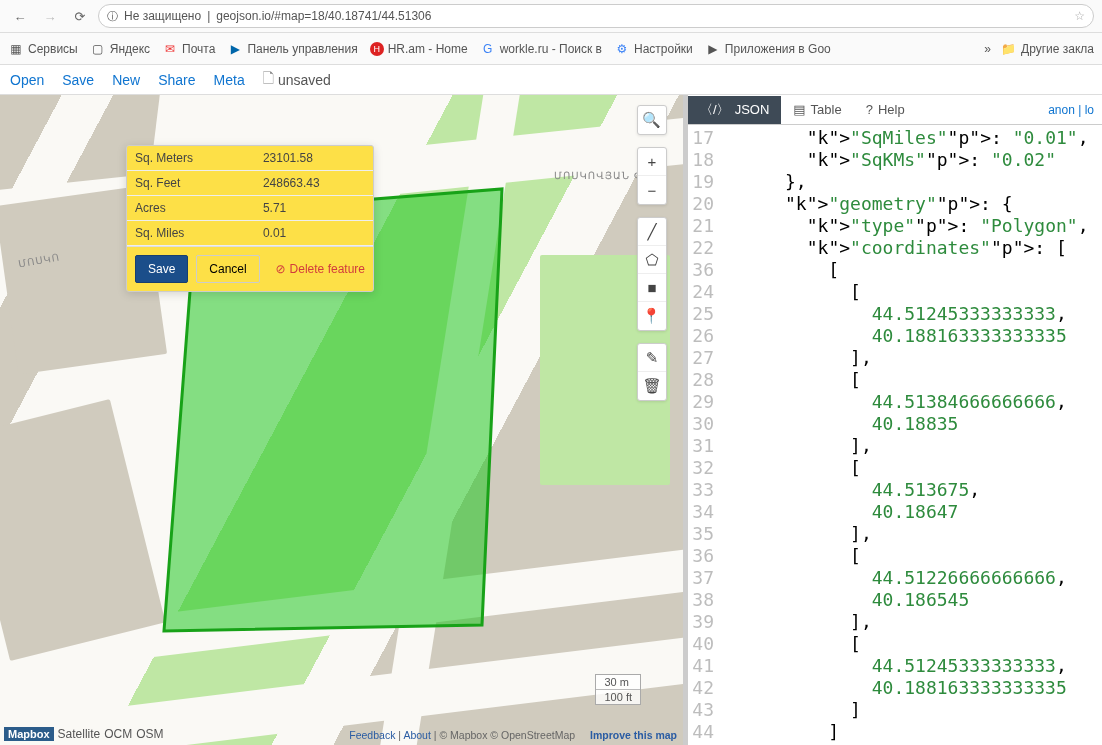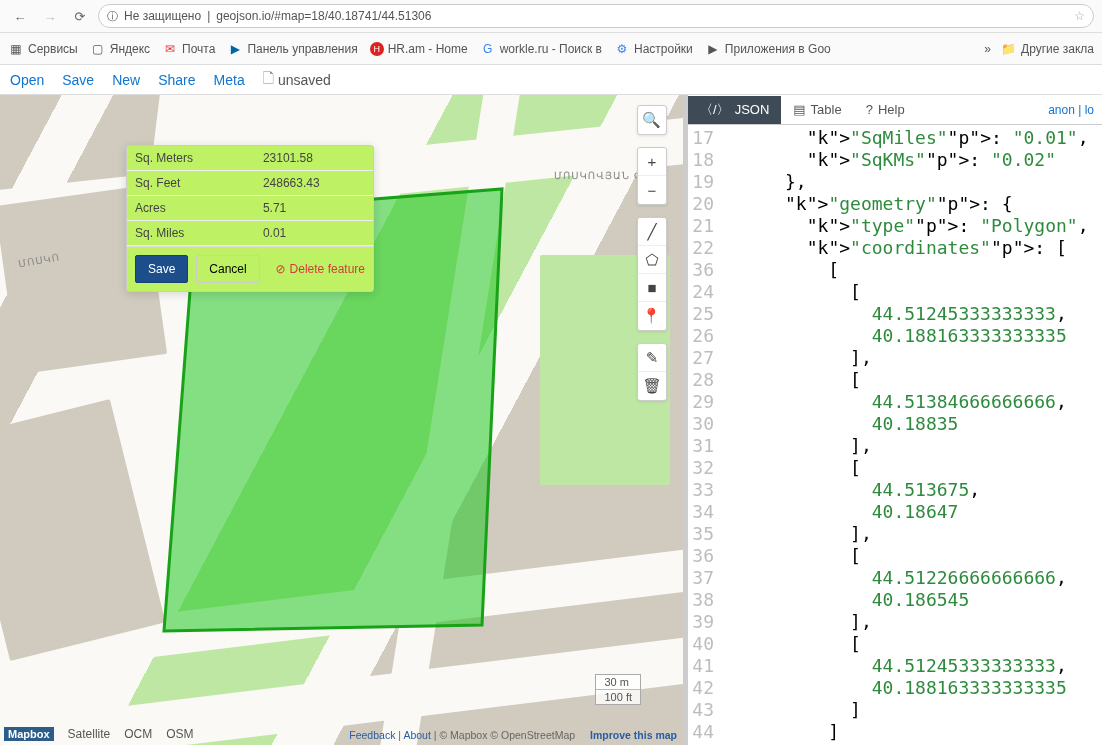--- a/index.html
+++ b/index.html
@@ -46,42 +46,42 @@
   .road-v1 { position: absolute; left: 120px; top: -40px; bottom: -40px; width: 34px; background: #faf9f5; transform: rotate(7deg); }
   .road-v2 { position: absolute; left: 432px; top: -40px; bottom: -40px; width: 36px; background: #faf9f5; transform: rotate(9deg); }
   .block { position: absolute; background: #d0cbbe; border-radius: 2px; }
   .blk1 { left: 540px; top: 160px; width: 130px; height: 230px; background: #bfe7a4; }
   .blk2 { left: -20px; top: 320px; width: 160px; height: 230px; transform: rotate(-14deg); }
   .blk3 { left: 6px; top: 100px; width: 150px; height: 170px; transform: rotate(-8deg); }
   .polygon { position: absolute; left: 150px; top: 80px; width: 360px; height: 480px; pointer-events: none; }
   .polygon svg { width: 100%; height: 100%; }
   .poly-fill { fill: rgba(34,200,34,0.55); stroke: #18a218; stroke-width: 3; }
 
-  .popup { position: absolute; left: 126px; top: 50px; width: 248px; background: #bef264; border: 1px solid #ccc; border-radius: 3px; box-shadow: 0 2px 10px rgba(0,0,0,0.15); font-size: 12px; }
+  .popup { position: absolute; left: 126px; top: 50px; width: 248px; background: #fde047; border: 1px solid #ccc; border-radius: 3px; box-shadow: 0 2px 10px rgba(0,0,0,0.15); font-size: 12px; }
   .popup table { width: 100%; border-collapse: collapse; }
   .popup td { padding: 5px 8px; border-bottom: 1px solid #eee; color: #444; }
   .popup td:first-child { width: 52%; }
   .popup .tabs { display: flex; border-top: 1px solid #ddd; }
   .popup .tab { flex: 1; text-align: center; padding: 6px 0; background: #f4f4f4; border-right: 1px solid #ddd; cursor: pointer; }
   .popup .tab.active { background: #e7e7e7; }
   .popup .actions { display: flex; align-items: center; padding: 8px; gap: 8px; border-top: 1px solid #ddd; }
   .popup .btn { padding: 6px 12px; border-radius: 2px; border: 1px solid #ccc; cursor: pointer; font-size: 12px; }
   .popup .btn.primary { background: #1b4e8a; color: #fff; border-color: #173f6f; }
   .popup .delete { margin-left: auto; color: #d23c3c; cursor: pointer; display: flex; align-items: center; gap: 4px; }
 
   .map-controls { position: absolute; right: 16px; top: 10px; display: flex; flex-direction: column; gap: 12px; }
   .ctrl-group { background: #fff; border: 1px solid #ccc; border-radius: 3px; display: flex; flex-direction: column; box-shadow: 0 1px 3px rgba(0,0,0,.1); }
   .ctrl-btn { width: 28px; height: 28px; display: flex; align-items: center; justify-content: center; border-bottom: 1px solid #eee; color: #444; cursor: pointer; font-size: 15px; }
   .ctrl-btn:last-child { border-bottom: none; }
 
   .scale { position: absolute; right: 42px; bottom: 40px; border: 1px solid #aaa; background: rgba(255,255,255,.8); font-size: 11px; color: #555; padding: 0; }
   .scale div { padding: 1px 8px; border-bottom: 1px solid #bbb; }
   .scale div:last-child { border-bottom: none; }
 
-  .layers { position: absolute; left: 4px; bottom: 4px; display: flex; gap: 14px; font-size: 12px; color: #555; align-items:center;text-align:right; }
+  .layers { position: absolute; left: 4px; bottom: 4px; display: flex; gap: 4px; font-size: 12px; color: #555; align-items:center;text-align:right; }
   .layers .active { background: #2b5c8a; color: #fff; padding: 1px 4px; font-weight: bold; font-size: 11px; }
   .attribution { position: absolute; right: 6px; bottom: 4px; font-size: 10.5px; color: #666; }
   .attribution a { color: #2a5ca3; text-decoration: none; }
   .attribution .improve { font-weight: bold; margin-left: 12px; }
 
   
   .handle { width: 5px; background: #ccc; cursor: col-resize; }
 
   
   .code-pane { flex: 1; display: flex; flex-direction: column; background: #fff; position: relative; min-width: 0; }

